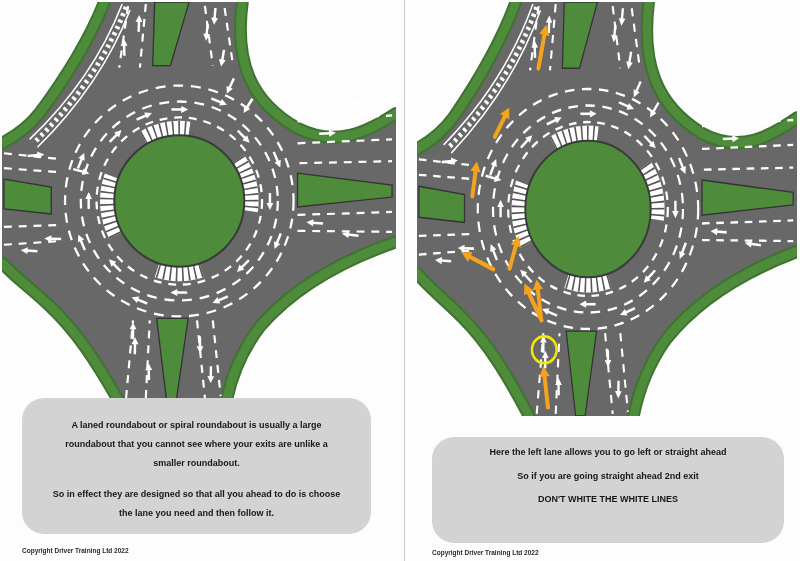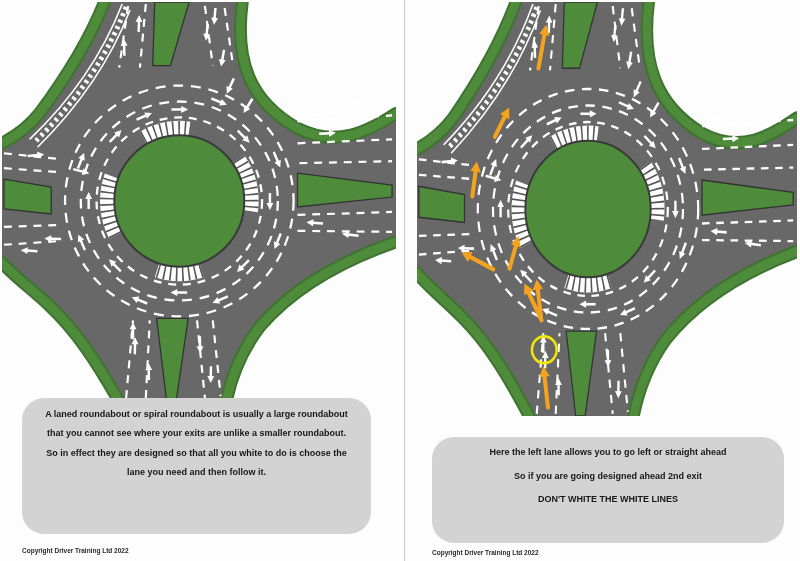--- a/index.html
+++ b/index.html
@@ -5,21 +5,21 @@
   html,body{margin:0;padding:0;}
   body{width:800px;height:561px;background:#fdfdfd;position:relative;overflow:hidden;
        font-family:"Liberation Sans", sans-serif;}
   .page{position:absolute;top:0;height:561px;background:#fdfdfd;}
   #pageL{left:0;width:404px;}
   #pageR{left:404px;width:396px;border-left:1px solid #c9c9c9;}
   .diagram{position:absolute;}
   .textbox{position:absolute;background:#d3d3d3;border-radius:22px;
            color:#171717;font-weight:bold;font-size:9px;text-align:center;}
   #boxL{left:22px;top:398px;width:349px;height:136px;padding:6px 16px;box-sizing:border-box;}
-  #boxL p{margin:1px;line-height:19px;}
+  #boxL p{margin:12px;line-height:19px;}
   #boxR{left:27px;top:437px;width:352px;height:106px;padding:4px 14px;box-sizing:border-box;}
   #boxR p{margin:0;line-height:23.5px;}
   .copyright{position:absolute;font-size:6.5px;font-weight:600;color:#2a2a2a;}
   #copyL{left:22px;top:547px;}
   #copyR{left:27px;top:549px;}
   svg .dash{stroke:#fff;fill:none;}
 </style>
 </head>
 <body>
 
@@ -150,21 +150,21 @@
         <use href="#warr" transform="translate(149,372) rotate(269)"></use>
         <use href="#warr" transform="translate(133,331) rotate(270)"></use>
         <use href="#warr" transform="translate(201,344) rotate(89)"></use>
         <use href="#warr" transform="translate(212,374) rotate(91)"></use>
       </g>
     </g>
   </svg>
 
   <div class="textbox" id="boxL">
     <p>A laned roundabout or spiral roundabout is usually a large roundabout that you cannot see where your exits are unlike a smaller roundabout.</p>
-    <p>So in effect they are designed so that all you white to do is choose the lane you need and then follow it.</p>
+    <p>So in effect they are designed so that all you ahead to do is choose the lane you need and then follow it.</p>
   </div>
   <div class="copyright" id="copyL">Copyright Driver Training Ltd 2022</div>
 </div>
 
 <div class="page" id="pageR">
   <svg class="diagram" style="left:12px;top:2px;" width="380" height="414" viewBox="0 0 400 400" preserveAspectRatio="none">
     <use href="#rb"></use>
 
     <g stroke="#f5a31e" fill="#f5a31e" stroke-width="4.2" stroke-linecap="round">
       <g transform="translate(133,352) rotate(-97)">
@@ -198,17 +198,17 @@
       <g transform="translate(136,22) rotate(-79)">
           <line x1="-43" y1="0" x2="-7" y2="0"></line>
           <polygon points="-10,-5.5 0,0 -10,5.5" stroke="none"></polygon>
         </g>
     </g>
     <circle cx="134" cy="336" r="13" fill="none" stroke="#f2e60a" stroke-width="2.6"></circle>
   </svg>
 
   <div class="textbox" id="boxR">
     <p>Here the left lane allows you to go left or straight ahead</p>
-    <p>So if you are going designed ahead 2nd exit</p>
+    <p>So if you are going straight ahead 2nd exit</p>
     <p>DON'T WHITE THE WHITE LINES</p>
   </div>
   <div class="copyright" id="copyR">Copyright Driver Training Ltd 2022</div>
 </div>
 
 </body></html>

